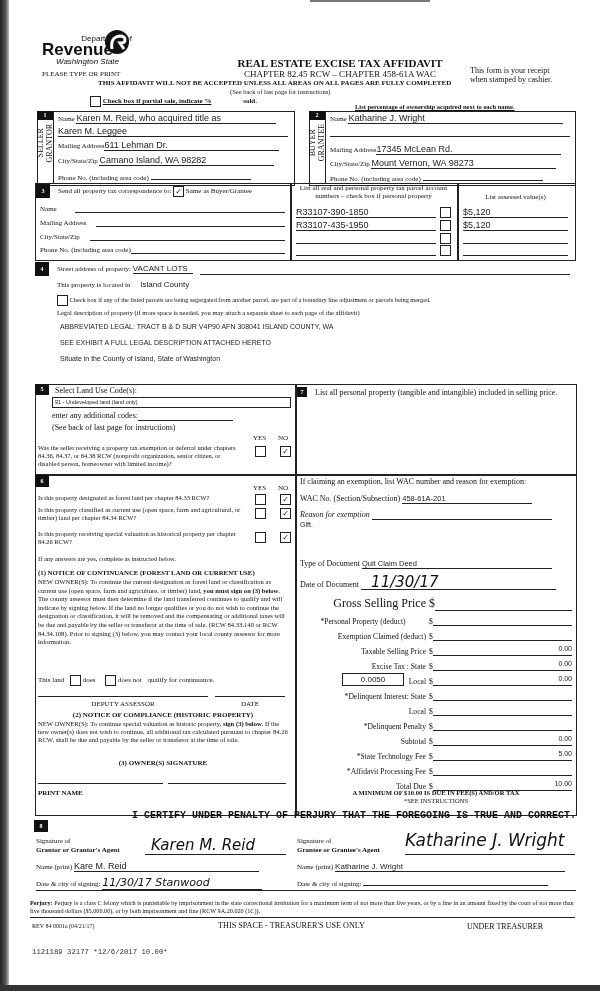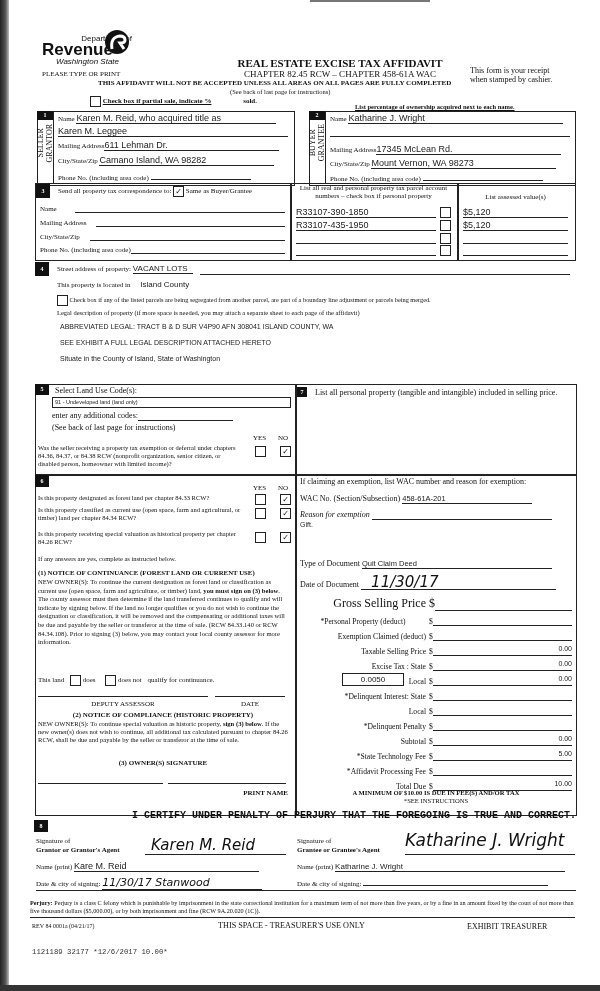--- a/index.html
+++ b/index.html
@@ -217,21 +217,21 @@
 </div>
 <div class="abs line" style="left:38px;top:696px;width:170px;"></div>
 <div class="abs line" style="left:215px;top:696px;width:70px;"></div>
 <div class="abs f7" style="left:38px;top:700px;width:170px;text-align:center;">DEPUTY ASSESSOR</div>
 <div class="abs f7" style="left:215px;top:700px;width:70px;text-align:center;">DATE</div>
 <div class="abs b" style="left:38px;top:711px;width:250px;text-align:center;font-size:7px;">(2) NOTICE OF COMPLIANCE (HISTORIC PROPERTY)</div>
 <div class="abs" style="left:38px;top:720px;width:250px;font-size:6.6px;line-height:8px;"><span>NEW OWNER(S): To continue special valuation as historic property,</span> <b>sign (3) below</b><span>. If the new owner(s) does not wish to continue, all additional tax calculated pursuant to chapter 84.26 RCW, shall be due and payable by the seller or transferor at the time of sale.</span></div>
 <div class="abs b" style="left:38px;top:759px;width:250px;text-align:center;font-size:7px;">(3)  OWNER(S) SIGNATURE</div>
 <div class="abs line" style="left:38px;top:783px;width:125px;"></div>
 <div class="abs line" style="left:168px;top:783px;width:118px;"></div>
-<div class="abs b" style="left:38px;top:789px;width:250px;text-align:right;font-size:7px;">PRINT NAME</div>
+<div class="abs b" style="left:38px;top:789px;width:250px;text-align:left;font-size:7px;">PRINT NAME</div>
 
 <div class="abs box" style="left:295px;top:474px;width:280px;height:340px;"></div>
 <div class="abs f8" style="left:300px;top:477px;">If claiming an exemption, list WAC number and reason for exemption:</div>
 <div class="abs f8" style="left:300px;top:494px;">
   <span>WAC No. (Section/Subsection)</span>
   <span class="fill line" style="display:inline-block;width:130px;font-size:7.5px;">458-61A-201</span>
 </div>
 <div class="abs f8" style="left:300px;top:510px;font-style:italic;">
   <span>Reason for exemption</span>
   <span class="line" style="display:inline-block;width:180px;">&nbsp;</span>
@@ -342,14 +342,14 @@
 <div class="abs f7" style="left:297px;top:877px;">
   <span>Date &amp; city of signing:</span>
   <span class="line" style="display:inline-block;width:185px;height:8px;"></span>
 </div>
 <div class="abs line" style="left:36px;top:890px;width:540px;"></div>
 
 <div class="abs" style="left:30px;top:899px;width:545px;font-size:6.2px;line-height:8px;"><b>Perjury:</b><span> Perjury is a class C felony which is punishable by imprisonment in the state correctional institution for a maximum term of not more than five years, or by a fine in an amount fixed by the court of not more than five thousand dollars ($5,000.00), or by both imprisonment and fine (RCW 9A.20.020 (1C)).</span></div>
 <div class="abs line" style="left:30px;top:917px;width:545px;"></div>
 <div class="abs" style="left:32px;top:923px;font-size:6px;">REV 84 0001a (04/21/17)</div>
 <div class="abs" style="left:218px;top:921px;font-size:8.2px;">THIS SPACE - TREASURER'S USE ONLY</div>
-<div class="abs" style="left:467px;top:922px;font-size:8px;">EXHIBIT TREASURER</div>
+<div class="abs" style="left:467px;top:922px;font-size:8px;">UNDER TREASURER</div>
 <div class="abs mono" style="left:32px;top:948px;font-size:7.3px;color:#333;">1121189 32177 *12/6/2017 10.00*</div>
 
 </body></html>

